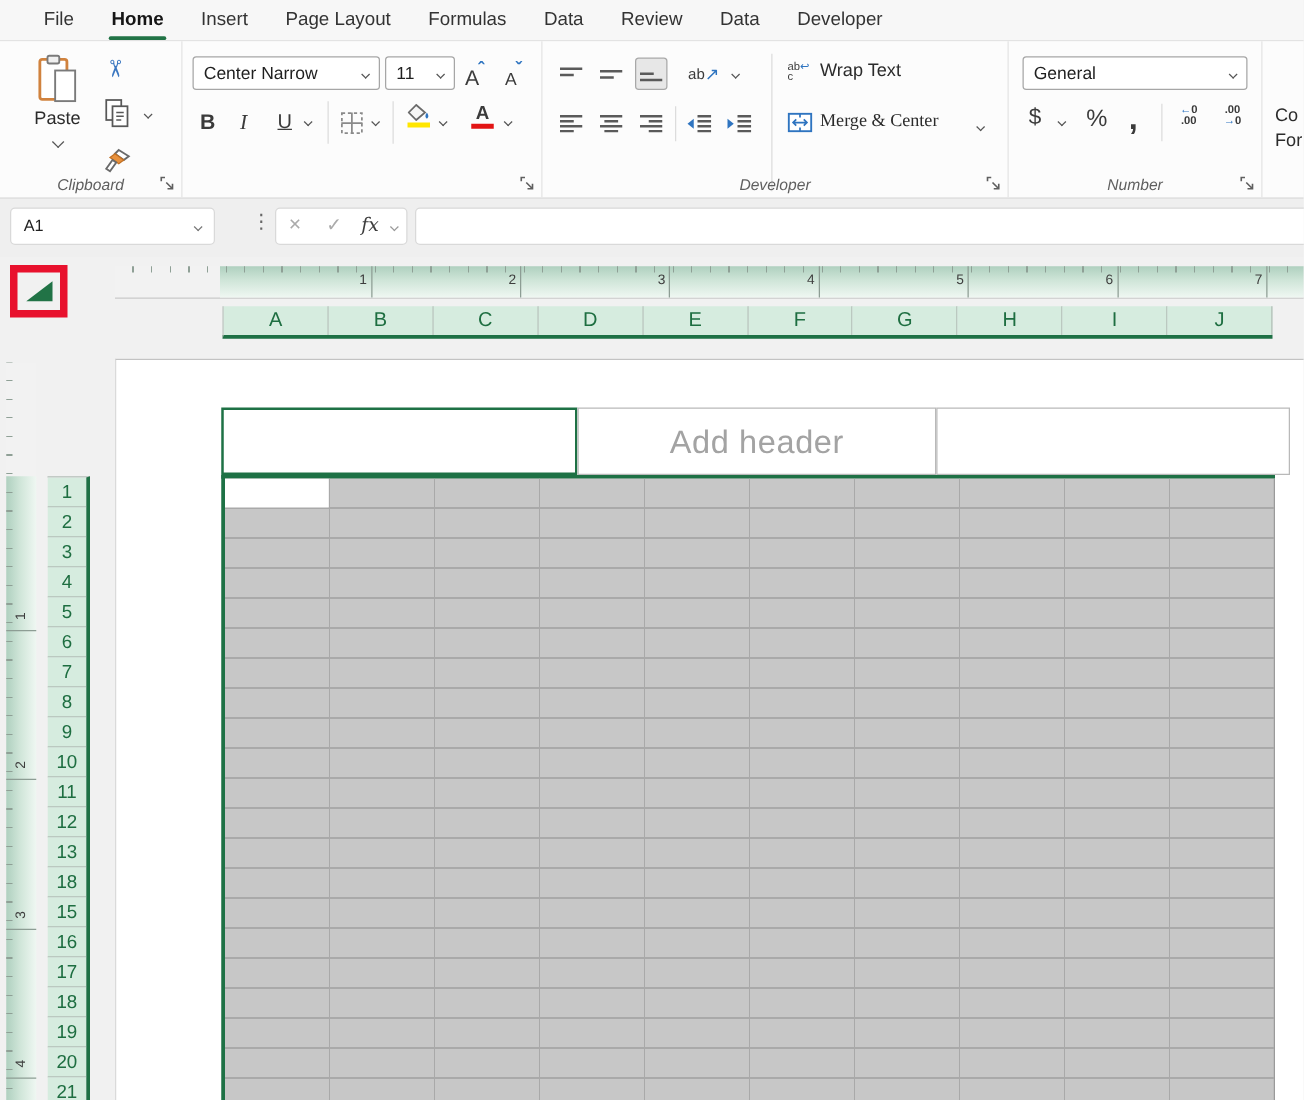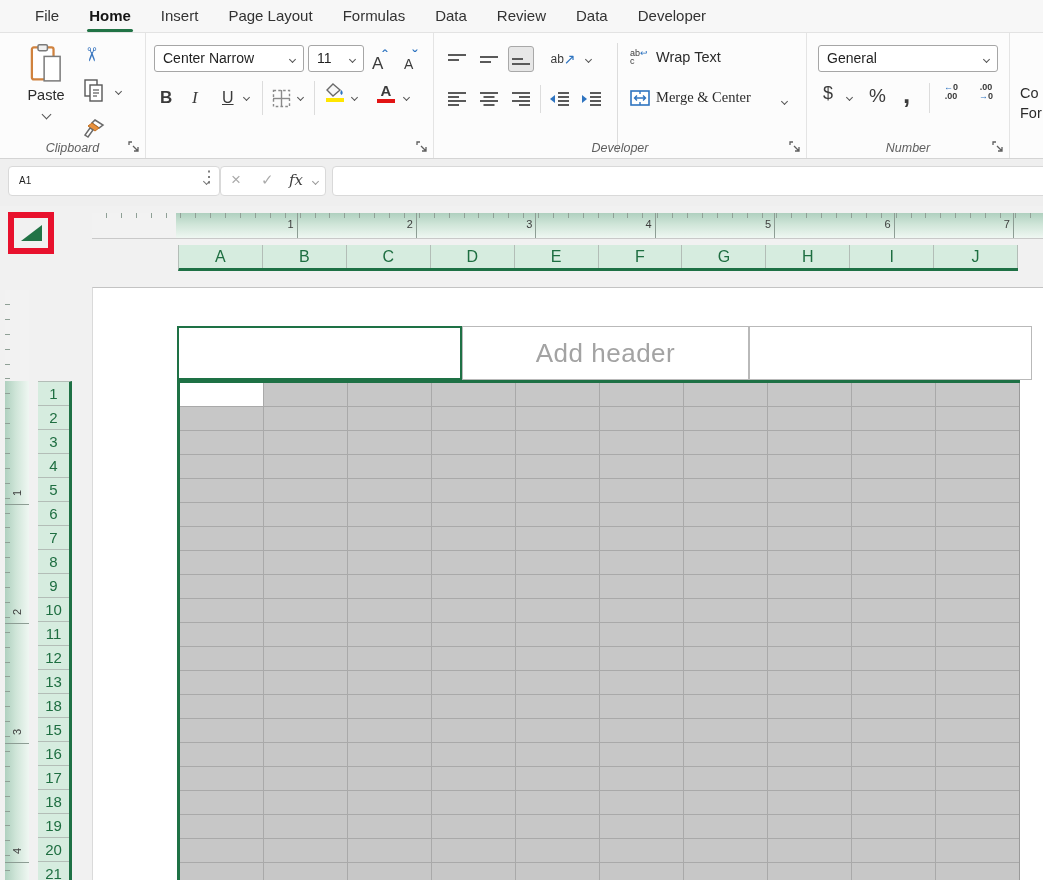--- a/index.html
+++ b/index.html
@@ -57,22 +57,22 @@
   
   #grp-number { left:807px; width:203px; }
   .decimals { position:absolute; top:50px; width:32px; font-size:9px; line-height:9px; text-align:center; color:#3b3b3b; font-weight:700; }
 
   
   #grp-styles { left:1010px; width:33px; border-right:none; }
   .styles-txt { position:absolute; left:10px; font-size:14.5px; color:#2b2b2b; white-space:nowrap; }
 
   
   .fbar { position:absolute; left:0; top:159px; width:100%; height:47px; background:#efefef; }
-  .namebox { position:absolute; left:8px; top:7px; width:212px; height:30px; background:#fff;
-             border:1px solid #d9d9d9; border-radius:4px; font-size:10px; color:#1f1f1f; line-height:28px; padding-left:10px; }
+  .namebox { position:absolute; left:8px; top:7px; width:164px; height:30px; background:#fff;
+             border:1px solid #d9d9d9; border-radius:4px; font-size:13px; color:#1f1f1f; line-height:28px; padding-left:10px; }
   .namebox .chv { position:absolute; right:10px; top:12px; border-color:#777; }
   .fdots { position:absolute; left:201px; top:8px; font-size:16px; color:#666; }
   .fxgroup { position:absolute; left:220px; top:7px; width:106px; height:30px; background:#fff;
              border:1px solid #d9d9d9; border-radius:4px; }
   .fxgroup .x { position:absolute; left:10px; top:3px; font-size:17px; color:#ababab; }
   .fxgroup .ck { position:absolute; left:40px; top:4px; font-size:15px; color:#ababab; }
   .fxgroup .fx { position:absolute; left:68px; top:4px; font-family:"DejaVu Serif", serif; font-style:italic; font-size:15px; color:#3d3d3d; }
   .fxgroup .chv { position:absolute; right:7px; top:12px; border-color:#999; }
   .finput { position:absolute; left:332px; top:7px; right:-8px; height:30px; background:#fff;
             border:1px solid #d9d9d9; border-radius:4px; font-size:14px; line-height:28px; padding-left:8px; }

